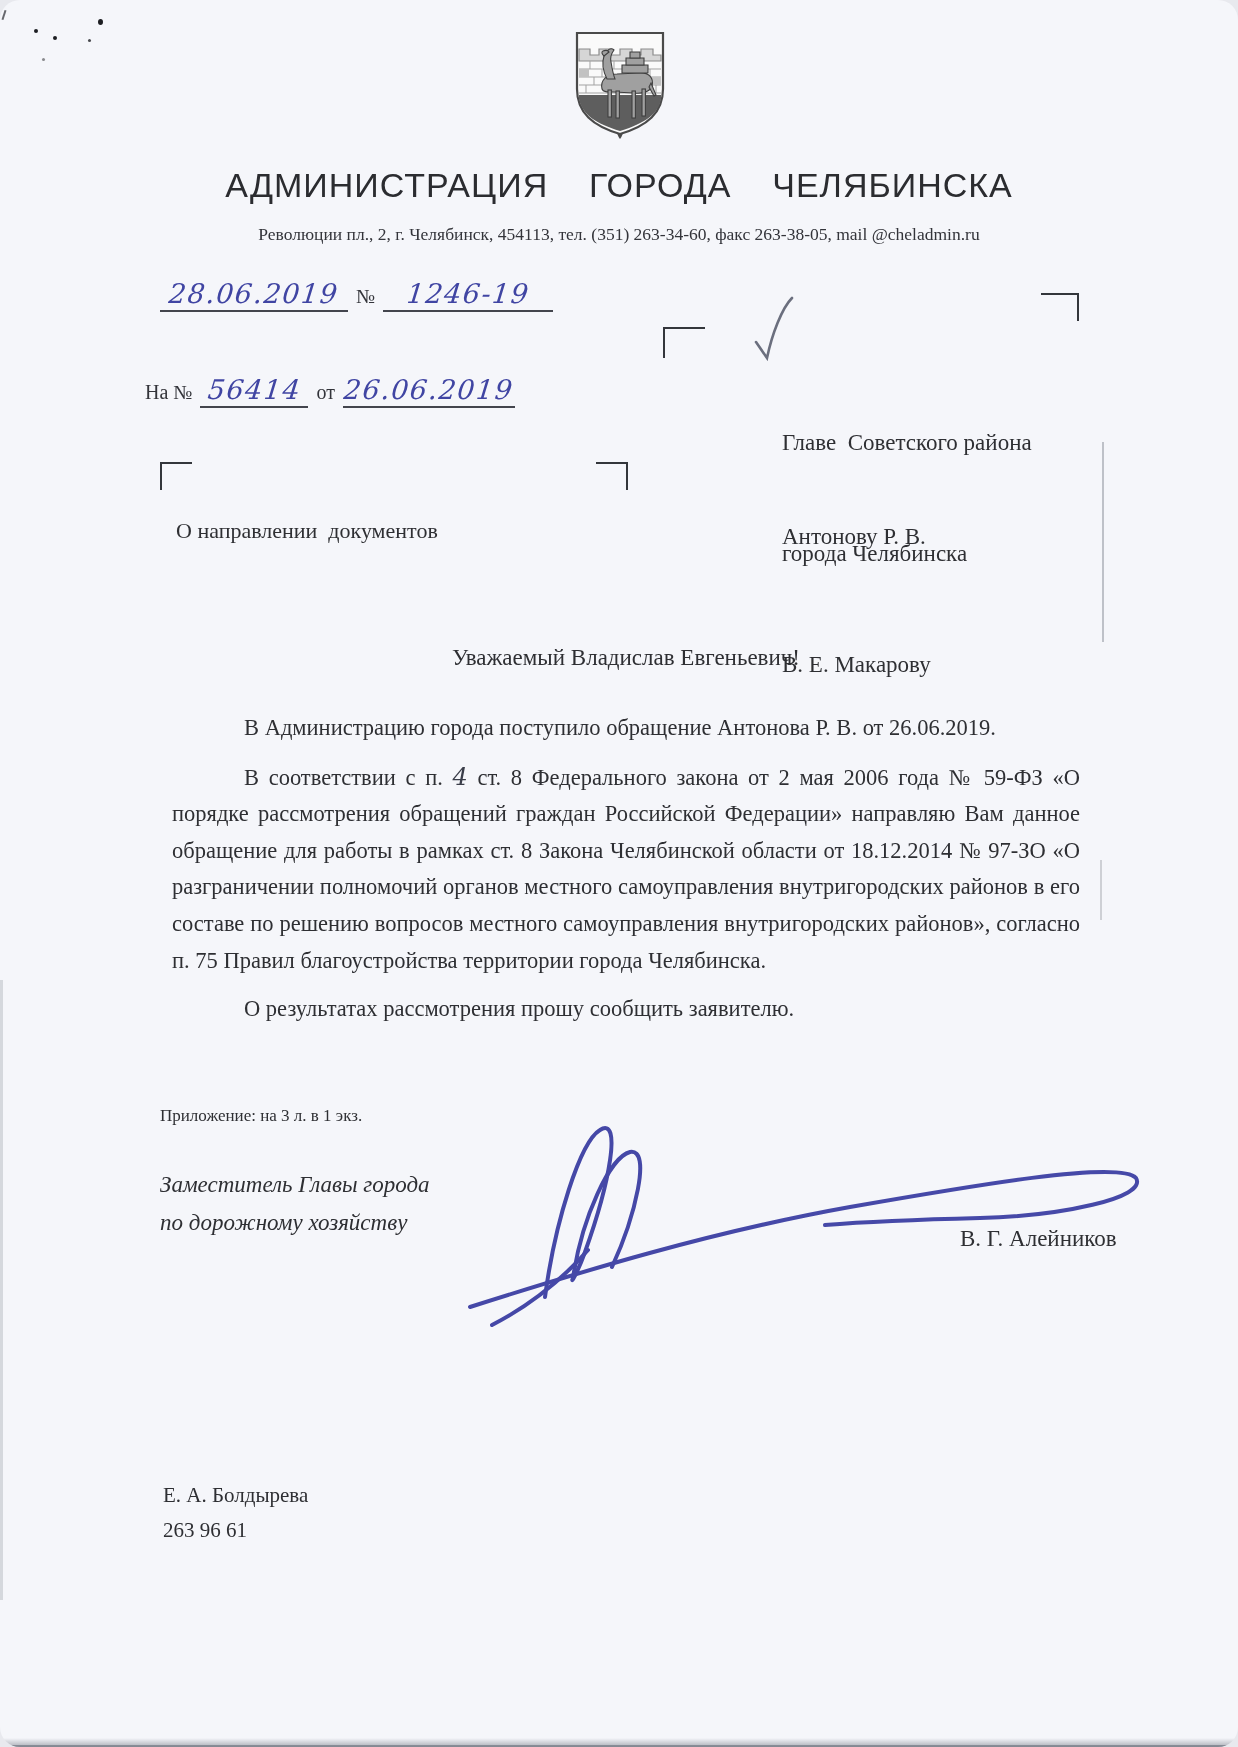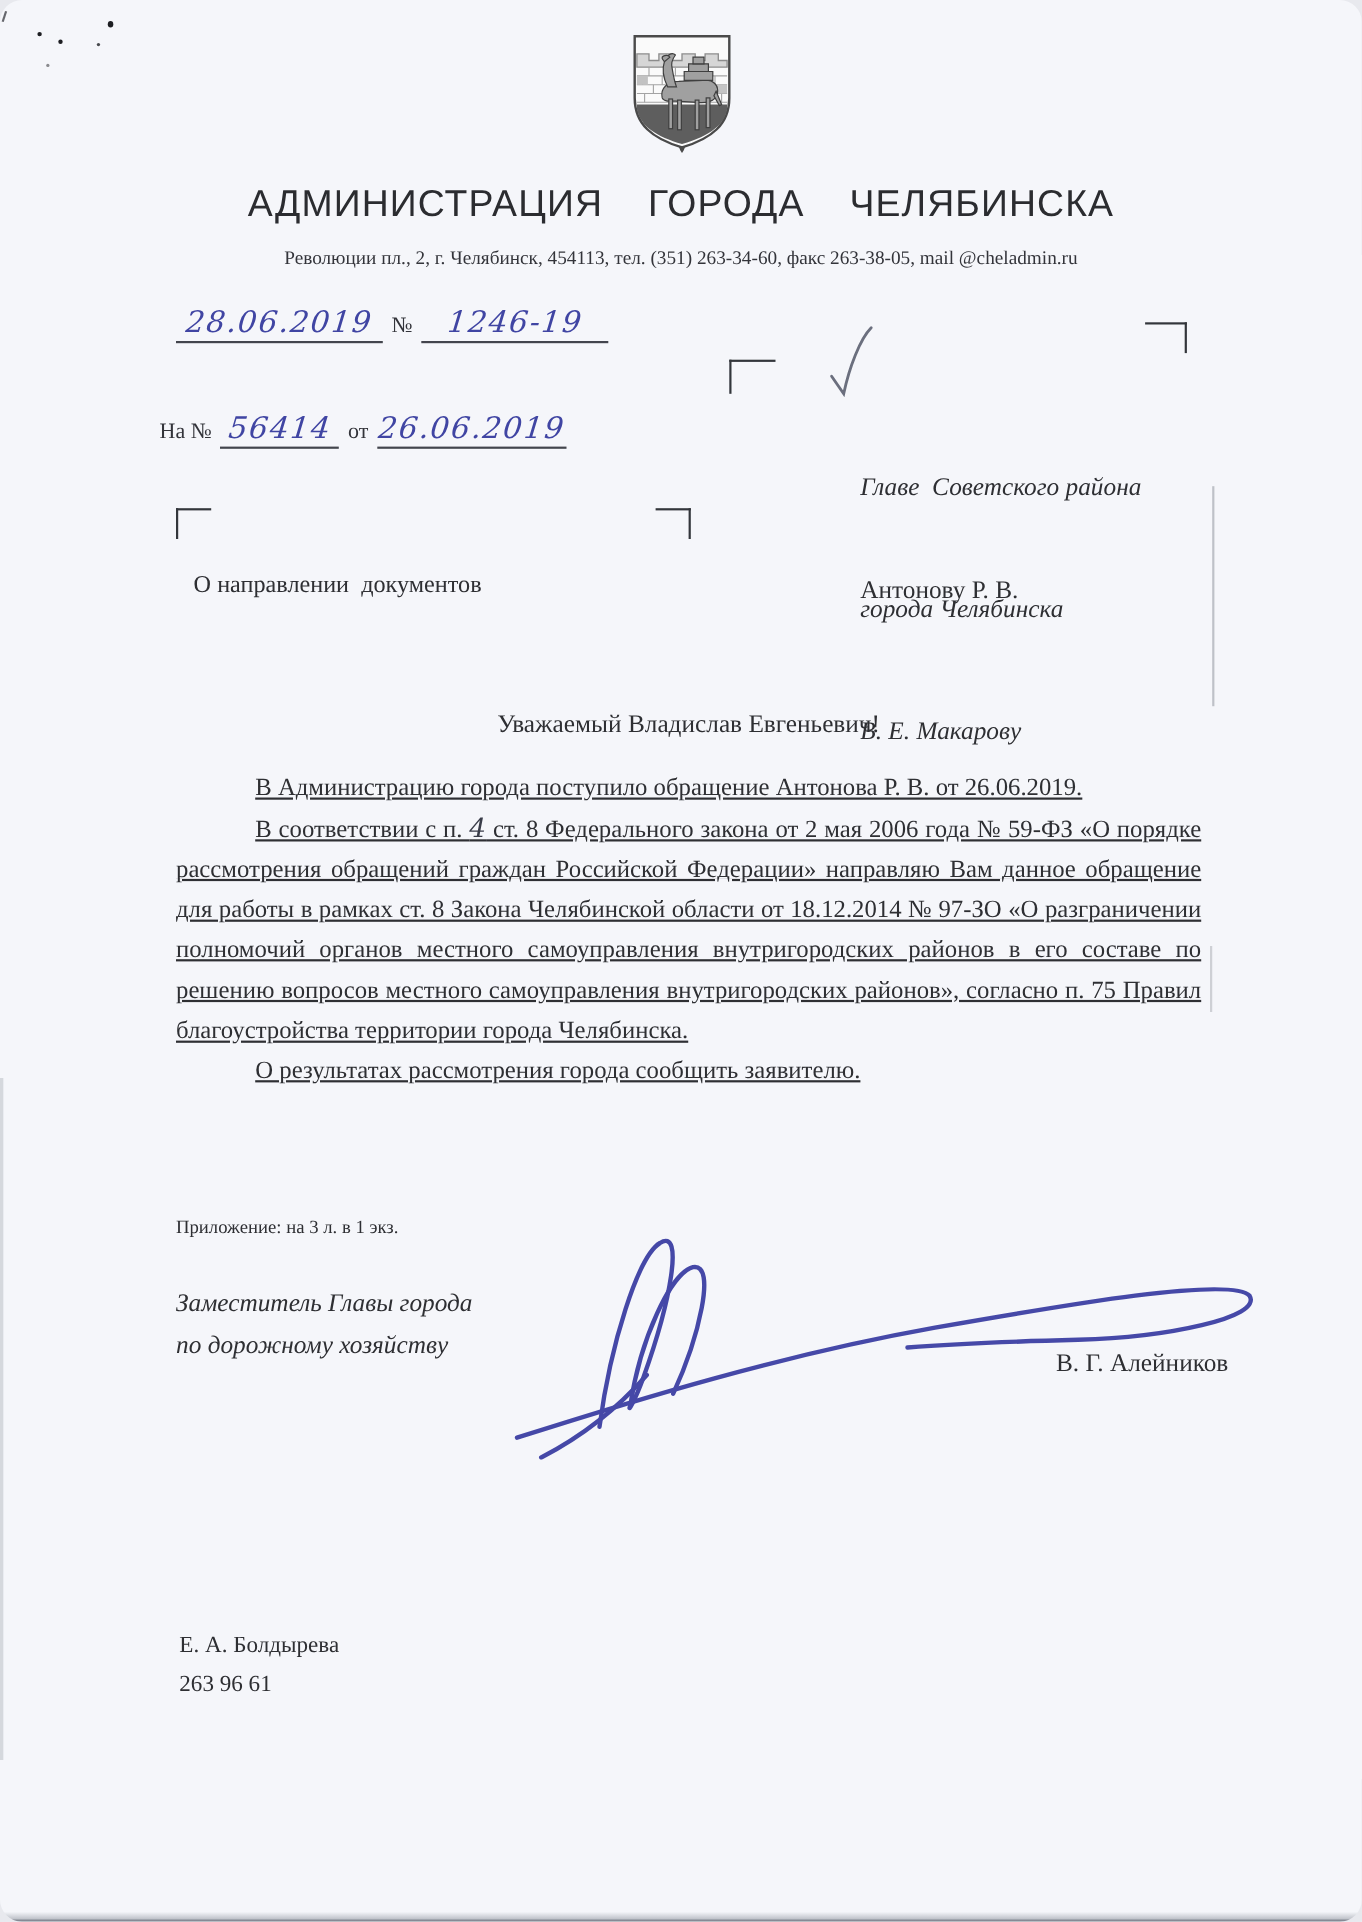--- a/index.html
+++ b/index.html
@@ -46,28 +46,28 @@
   
   .crop { width:38px; height:28px; }
   .crop-tl { border-top:2px solid #33363b; border-left:2px solid #33363b; }
   .crop-tr { border-top:2px solid #33363b; border-right:2px solid #33363b; }
   .mark-1 { left:663px; top:327px; width:40px; height:29px; }
   .mark-2 { left:1041px; top:293px; width:36px; height:26px; }
   .mark-3 { left:160px; top:462px; width:30px; height:26px; }
   .mark-4 { left:596px; top:462px; width:30px; height:26px; }
 
   
-  .addressee { left:782px; top:350px; font-size:23px; line-height:37px; white-space:pre-wrap;font-style:italic; }
+  .addressee { left:782px; top:350px; font-size:23px; line-height:37px; white-space:pre-wrap; }
   .copy-addressee { left:782px; top:518px; font-size:23px; line-height:38px; }
   .subject { left:176px; top:518px; font-size:22px; white-space:pre-wrap; }
 
   
   .salutation { left:160px; top:645px; width:932px; text-align:center; font-size:23px; }
   .body-block { left:160px; top:698px; width:932px; font-size:22.5px; line-height:36.6px; text-align:justify; }
-  .body-block p { margin:0; text-indent:72px;text-decoration:underline; }
+  .body-block p { margin:12px; text-indent:72px; }
   .hand-inline {
     font-style:italic; font-family:"DejaVu Serif", serif;
     color:#3a3d49; font-size:24px;
   }
   .attachment { left:160px; top:1106px; font-size:17px; }
 
   
   .signoff { left:160px; top:1166px; font-size:23px; line-height:38px;font-style:italic; }
   .signer-name { left:960px; top:1226px; font-size:23px; }
   .signature-svg { left:430px; top:1112px; width:740px; height:215px; }
@@ -175,21 +175,21 @@
 
   <div class="abs copy-addressee">
     <div>Антонову Р. В.</div>
   </div>
 
   <div class="abs salutation">Уважаемый Владислав Евгеньевич!</div>
 
   <div class="abs body-block">
     <p>В Администрацию  города поступило обращение Антонова Р. В. от 26.06.2019.</p>
     <p><span>В соответствии с п. </span><span class="hand-inline">4</span><span> ст. 8 Федерального закона от 2 мая 2006 года № 59-ФЗ «О порядке рассмотрения обращений граждан Российской Федерации» направляю Вам данное обращение для работы в рамках ст. 8 Закона Челябинской области от 18.12.2014 № 97-ЗО «О разграничении полномочий органов местного самоуправления внутригородских районов в его составе по решению вопросов местного самоуправления внутригородских районов», согласно п. 75 Правил благоустройства территории города Челябинска.</span></p>
-    <p>О результатах рассмотрения города сообщить заявителю.</p>
+    <p>О результатах рассмотрения прошу сообщить заявителю.</p>
   </div>
 
   <div class="abs attachment">Приложение: на 3 л. в 1 экз.</div>
 
   <div class="abs signoff">
     <div>Заместитель Главы города</div>
     <div>по дорожному хозяйству</div>
   </div>
 
   <svg class="abs signature-svg" viewBox="0 0 740 215">

